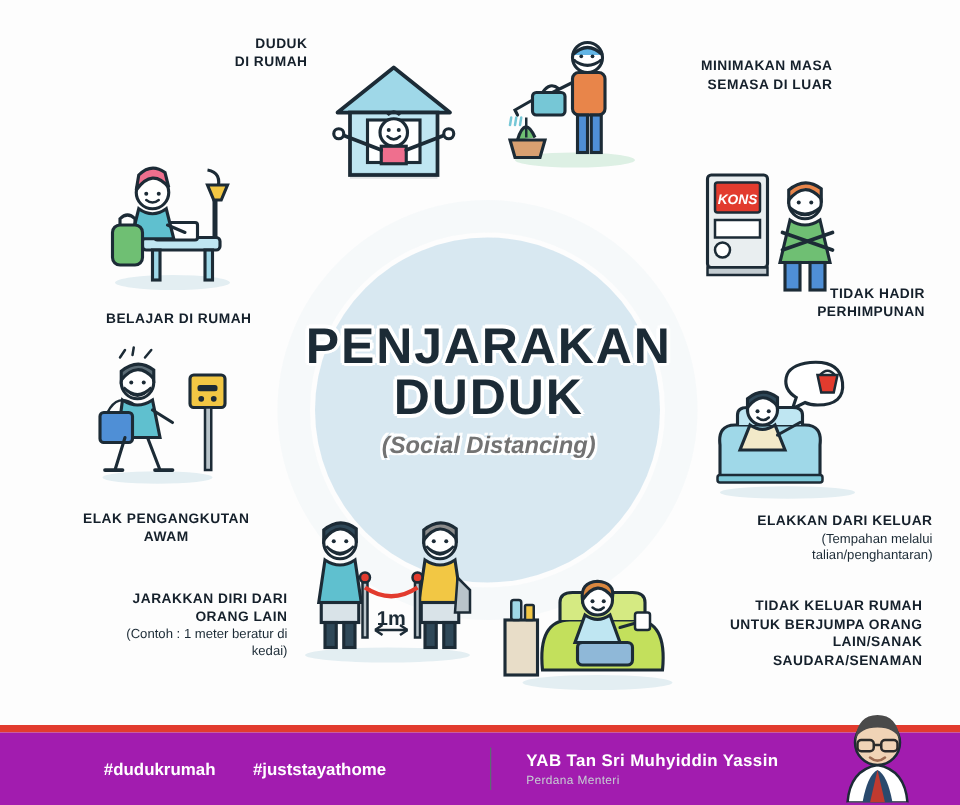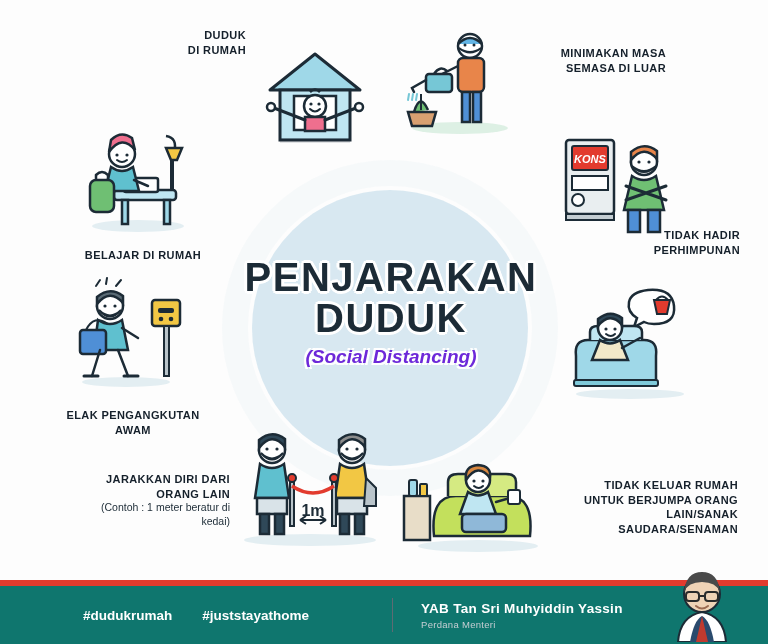--- a/index.html
+++ b/index.html
@@ -48,21 +48,21 @@
       -2px 2px 0 #ffffff, 2px 2px 0 #ffffff,
       0 3px 0 #ffffff, 0 -3px 0 #ffffff,
       3px 0 0 #ffffff, -3px 0 0 #ffffff;
   }
   .center-title .l2 { margin-top: 2px; }
   .center-title .sub {
     margin-top: 8px;
     font-size: 19px;
     font-style: italic;
     font-weight: 700;
-    color: #6d28d9;
+    color: #737373;
     text-shadow:
       -2px -2px 0 #ffffff, 2px -2px 0 #ffffff,
       -2px 2px 0 #ffffff, 2px 2px 0 #ffffff;
   }
   
   .cap {
     position: absolute;
     font-size: 11px;
     font-weight: 700;
     color: #15202b;
@@ -84,21 +84,21 @@
   .t-center{ text-align: center; }
 
   
   .ill { position: absolute; z-index: 4; }
   .ill svg { display:block; overflow: visible; }
 
   
   .footer {
     position: absolute; left:0; bottom:0;
     width: 768px; height: 58px;
-    background: #0f766e;
+    background: #a21caf;
     display: flex; align-items: center;
   }
   .accent-bar {
     position:absolute; left:0; bottom:58px;
     width:768px; height:6px;
     background:#e23b2e;
   }
   .hashtags {
     width: 392px;
     display: flex; gap: 30px;
@@ -274,22 +274,26 @@
       <circle cx="40" cy="42" r="12" fill="#ffffff" stroke="#1c2b36" stroke-width="2.5"></circle>
       <path d="M28 40 q12 -15 24 -1 l0 -7 q-12 -9 -24 1z" fill="#2f4858" stroke="#1c2b36" stroke-width="2.5"></path>
       <circle cx="36" cy="43" r="1.6" fill="#1c2b36"></circle>
         <circle cx="45" cy="43" r="1.6" fill="#1c2b36"></circle>
       <path d="M36 48 q5 4 9 0" stroke="#1c2b36" stroke-width="2" fill="none" stroke-linecap="round"></path>
       <path d="M30 54 q10 7 20 0 l8 20 h-36z" fill="#f2e9c9" stroke="#1c2b36" stroke-width="2.5"></path>
       <path d="M52 62 l18 -10" stroke="#1c2b36" stroke-width="2.5" stroke-linecap="round"></path>
       <rect x="4" y="94" width="84" height="6" rx="2" fill="#7fcada" stroke="#1c2b36" stroke-width="2"></rect>
     </svg>
   </div>
-
-  <div class="ill" style="left:230px; top:412px;">
+  <div class="cap t-left" style="left:566px; top:410px; width:180px;">
+    <span>ELAKKAN DARI KELUAR</span>
+    <span class="note">(Tempahan melalui talian/penghantaran)</span>
+  </div>
+
+  <div class="ill" style="left:230px; top:396px;">
     <svg width="160" height="140" viewBox="0 0 160 140">
       <ellipse cx="80" cy="128" rx="66" ry="6" fill="#e3eef2"></ellipse>
 
       <circle cx="42" cy="38" r="13" fill="#ffffff" stroke="#1c2b36" stroke-width="2.5"></circle>
       <path d="M29 36 q13 -17 26 -1 l0 -8 q-13 -10 -26 1z" fill="#2f4858" stroke="#1c2b36" stroke-width="2.5"></path>
       <path d="M31 41 q11 11 22 0 q-11 13 -22 0z" fill="#9fd8e8" stroke="#1c2b36" stroke-width="2"></path>
       <circle cx="37" cy="37" r="1.6" fill="#1c2b36"></circle>
         <circle cx="47" cy="37" r="1.6" fill="#1c2b36"></circle>
       <path d="M30 52 q12 8 24 0 l5 34 h-34z" fill="#5fc0cf" stroke="#1c2b36" stroke-width="2.5"></path>
       <rect x="27" y="86" width="30" height="16" fill="#d9e3e8" stroke="#1c2b36" stroke-width="2.5"></rect>

